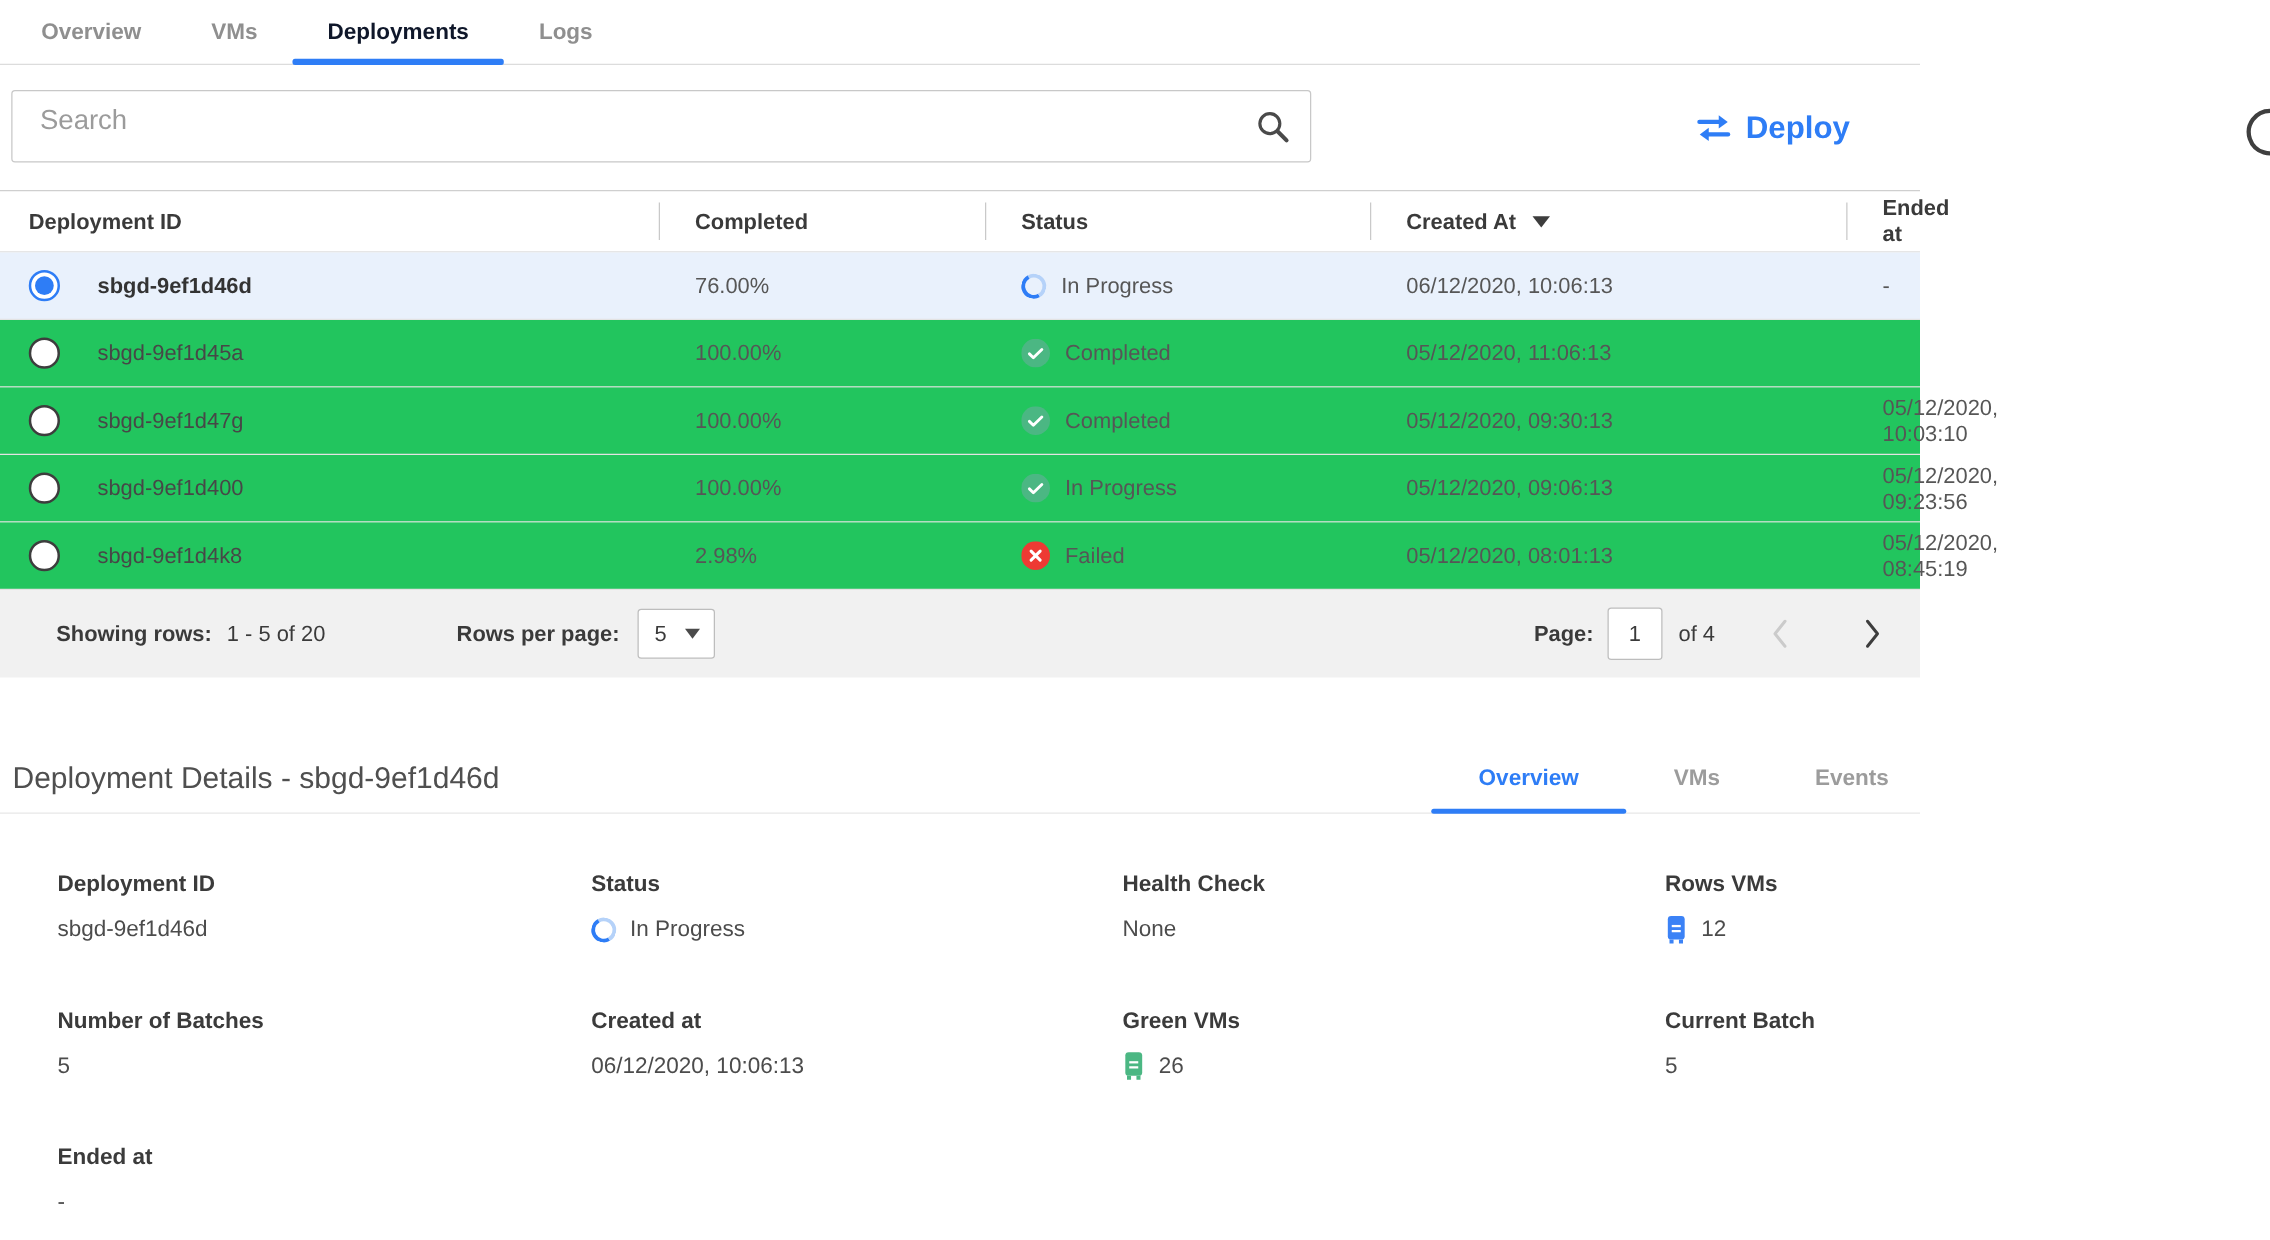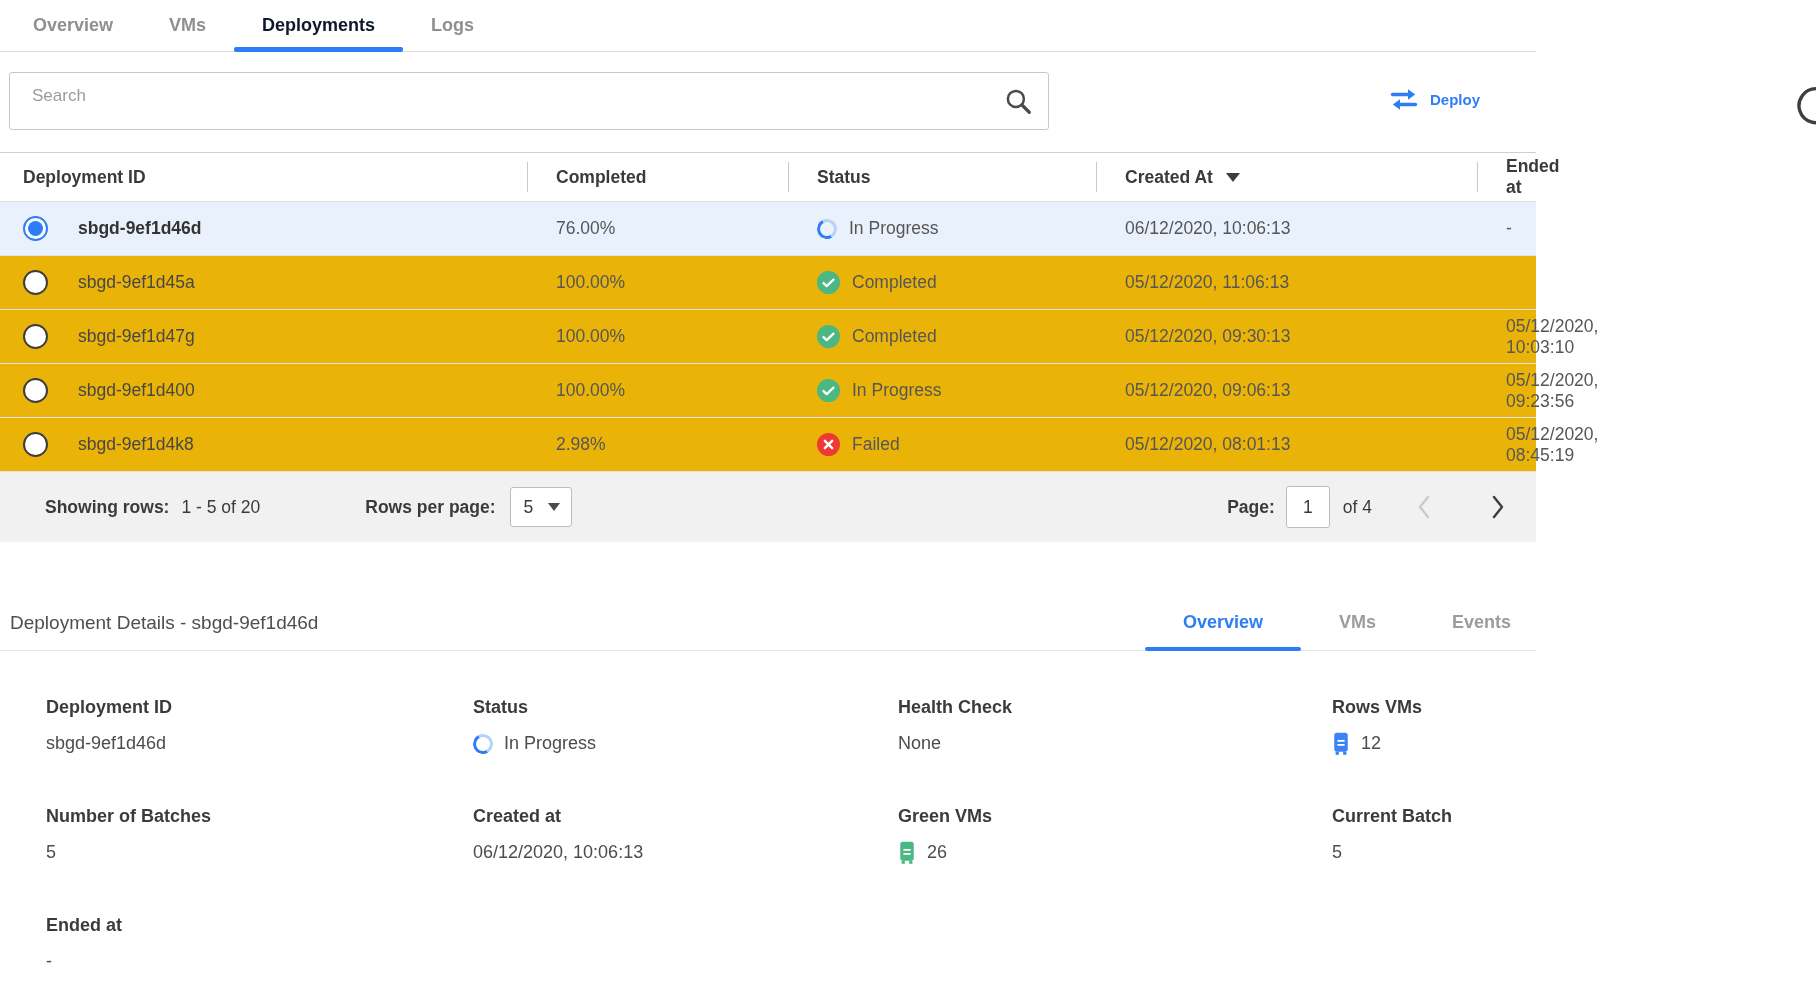--- a/index.html
+++ b/index.html
@@ -10,35 +10,35 @@
   
   .tabbar{display:flex;height:52px;padding-left:5px;border-bottom:1px solid #dcdcdc;box-sizing:border-box;}
   .tab{position:relative;display:flex;align-items:center;padding:0 28px;font-size:18px;font-weight:700;color:#8f8f8f;cursor:pointer;}
   .tab.active{color:#0f172a;}
   .tab.active::after{content:"";position:absolute;left:0;right:0;bottom:-1px;height:5px;background:#2e7df6;border-radius:2px;}
 
   
   .toolbar{position:relative;height:100px;}
   .searchwrap{position:absolute;left:9px;top:20px;width:1040px;height:58px;}
   .searchwrap input{width:100%;height:100%;box-sizing:border-box;border:1px solid #c8c8c8;border-radius:3px;
-       padding:0 54px 10px 22px;font-size:17px;font-family:inherit;color:#0f766e;outline:none;}
+       padding:0 54px 10px 22px;font-size:22px;font-family:inherit;color:#0f766e;outline:none;}
   .searchwrap input::placeholder{color:#9b9b9b;}
   .search-ic{position:absolute;right:16px;top:14px;cursor:pointer;}
   .deploy{position:absolute;right:56px;top:36px;display:flex;align-items:center;gap:12px;background:none;border:none;
-       color:#2e7df6;font-weight:700;font-size:15px;font-family:inherit;cursor:pointer;padding:0;}
+       color:#2e7df6;font-weight:700;font-size:25px;font-family:inherit;cursor:pointer;padding:0;}
   .refresh{position:absolute;left:1794px;top:31px;width:44px;height:44px;cursor:pointer;}
 
   
   .gridcols{display:grid;grid-template-columns:527px 261px 308px 381px 1fr;align-items:center;}
   .thead{height:50px;border-top:1px solid #cfcfcf;border-bottom:1px solid #dedede;box-sizing:border-box;}
   .th{position:relative;font-size:17.5px;font-weight:700;color:#3a3a3a;padding-left:29px;display:flex;align-items:center;gap:13px;cursor:pointer;height:100%;}
   .th.c0{padding-left:23px;}
   .th:not(.c0)::before{content:"";position:absolute;left:0;top:50%;transform:translateY(-50%);width:1px;height:30px;background:#c9c9c9;}
   .sort-caret{width:0;height:0;border-left:7px solid transparent;border-right:7px solid transparent;border-top:9px solid #3d3d3d;}
-  .tr{height:54px;border-bottom:1px solid #e3e3e3;box-sizing:border-box;background:#eab308;cursor:pointer;}
+  .tr{height:54px;border-bottom:1px solid #e3e3e3;box-sizing:border-box;background:#22c55e;cursor:pointer;}
   .tr.sel{background:#e9f1fc;}
   .td{padding-left:29px;font-size:17.5px;color:#565656;display:flex;align-items:center;}
   .td.c0{padding-left:23px;gap:30px;color:#474747;}
   .td.c0 .rid.b{font-weight:700;color:#333;}
   .radio{width:25px;height:25px;border:2.5px solid #3d3d3d;border-radius:50%;background:#fff;box-sizing:border-box;flex:none;position:relative;}
   .radio.sel{border-color:#2e7df6;}
   .radio.sel::after{content:"";position:absolute;inset:3px;background:#2e7df6;border-radius:50%;}
   .stcell{gap:12px;}
   .st-ic{width:23px;height:23px;flex:none;}
   .spinner{width:20px;height:20px;border-radius:50%;box-sizing:border-box;flex:none;display:inline-block;
@@ -52,21 +52,21 @@
        justify-content:space-between;padding:0 11px 0 13px;box-sizing:border-box;cursor:pointer;}
   .dd-caret{width:0;height:0;border-left:6px solid transparent;border-right:6px solid transparent;border-top:8px solid #4a4a4a;}
   .pager{margin-left:auto;display:flex;align-items:center;}
   .pageinput{width:44px;height:42px;border:1px solid #bdbdbd;border-radius:3px;text-align:center;font-size:17.5px;font-family:inherit;color:#3a3a3a;margin:0 13px 0 11px;background:#fff;outline:none;box-sizing:border-box;}
   .chev{background:none;border:none;padding:0;cursor:pointer;display:flex;align-items:center;}
   .chev.prev{margin-left:44px;}
   .chev.next{margin-left:58px;}
 
   
   .dhead{margin-top:53px;height:56px;display:flex;align-items:center;border-bottom:1px solid #e7e7e7;box-sizing:border-box;}
-  .dtitle{font-size:19px;color:#4f4f4f;margin-left:10px;}
+  .dtitle{font-size:24px;color:#4f4f4f;margin-left:10px;}
   .dtabs{margin-left:auto;display:flex;height:100%;margin-right:-13px;}
   .dtab{position:relative;display:flex;align-items:center;padding:0 38px;font-size:18px;font-weight:700;color:#9c9c9c;cursor:pointer;}
   .dtab.active{color:#2e7df6;}
   .dtab.active::after{content:"";position:absolute;left:0;right:0;bottom:-1px;height:4px;background:#2e7df6;border-radius:2px;}
   .dgrid{margin:46px 0 0 46px;display:grid;grid-template-columns:427px 425px 434px 1fr;row-gap:50px;}
   .dlabel{font-size:18px;font-weight:700;color:#3b3b3b;}
   .dvalue{margin-top:13px;font-size:18px;color:#4c4c4c;display:flex;align-items:center;gap:11px;min-height:25px;}
 </style>
 </head>
 <body>

